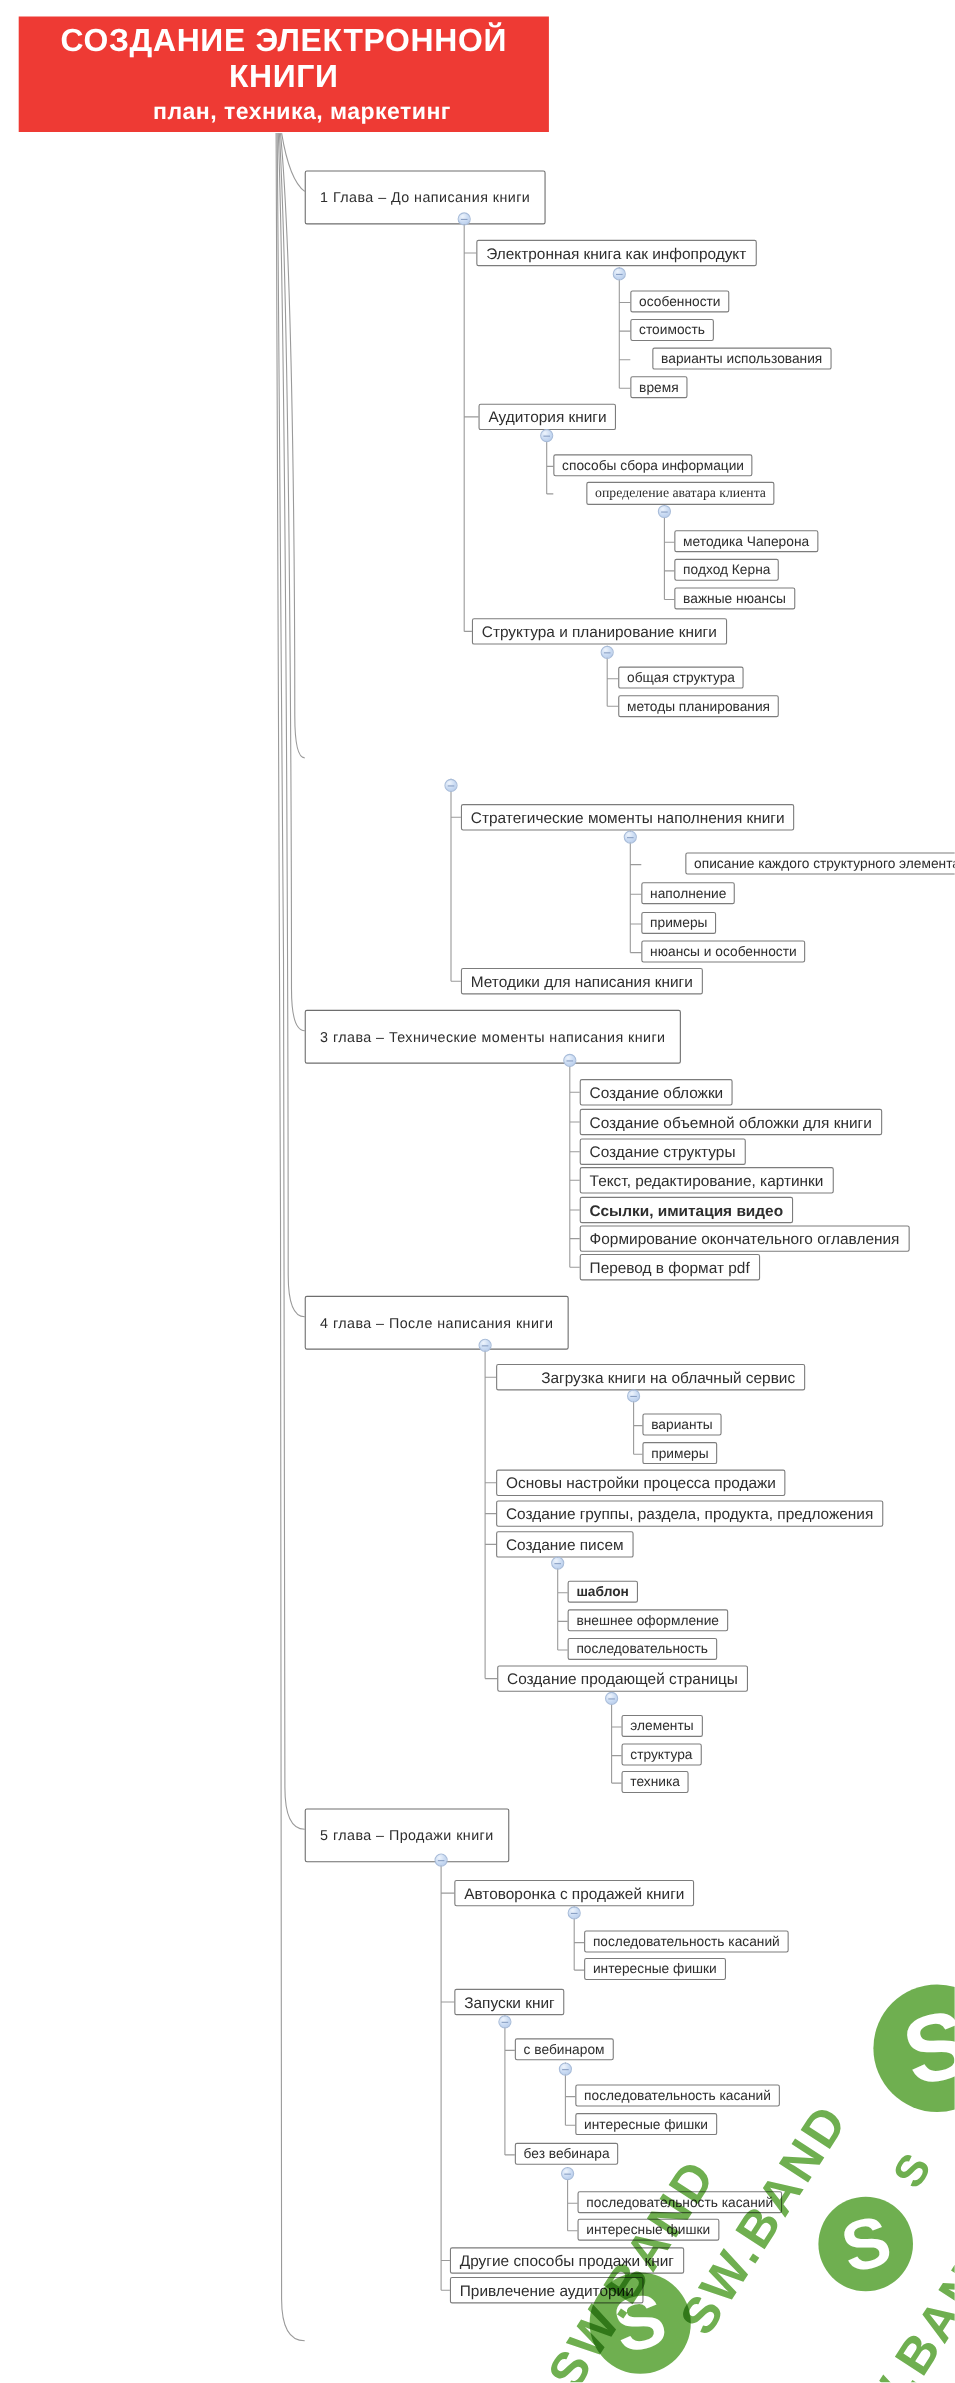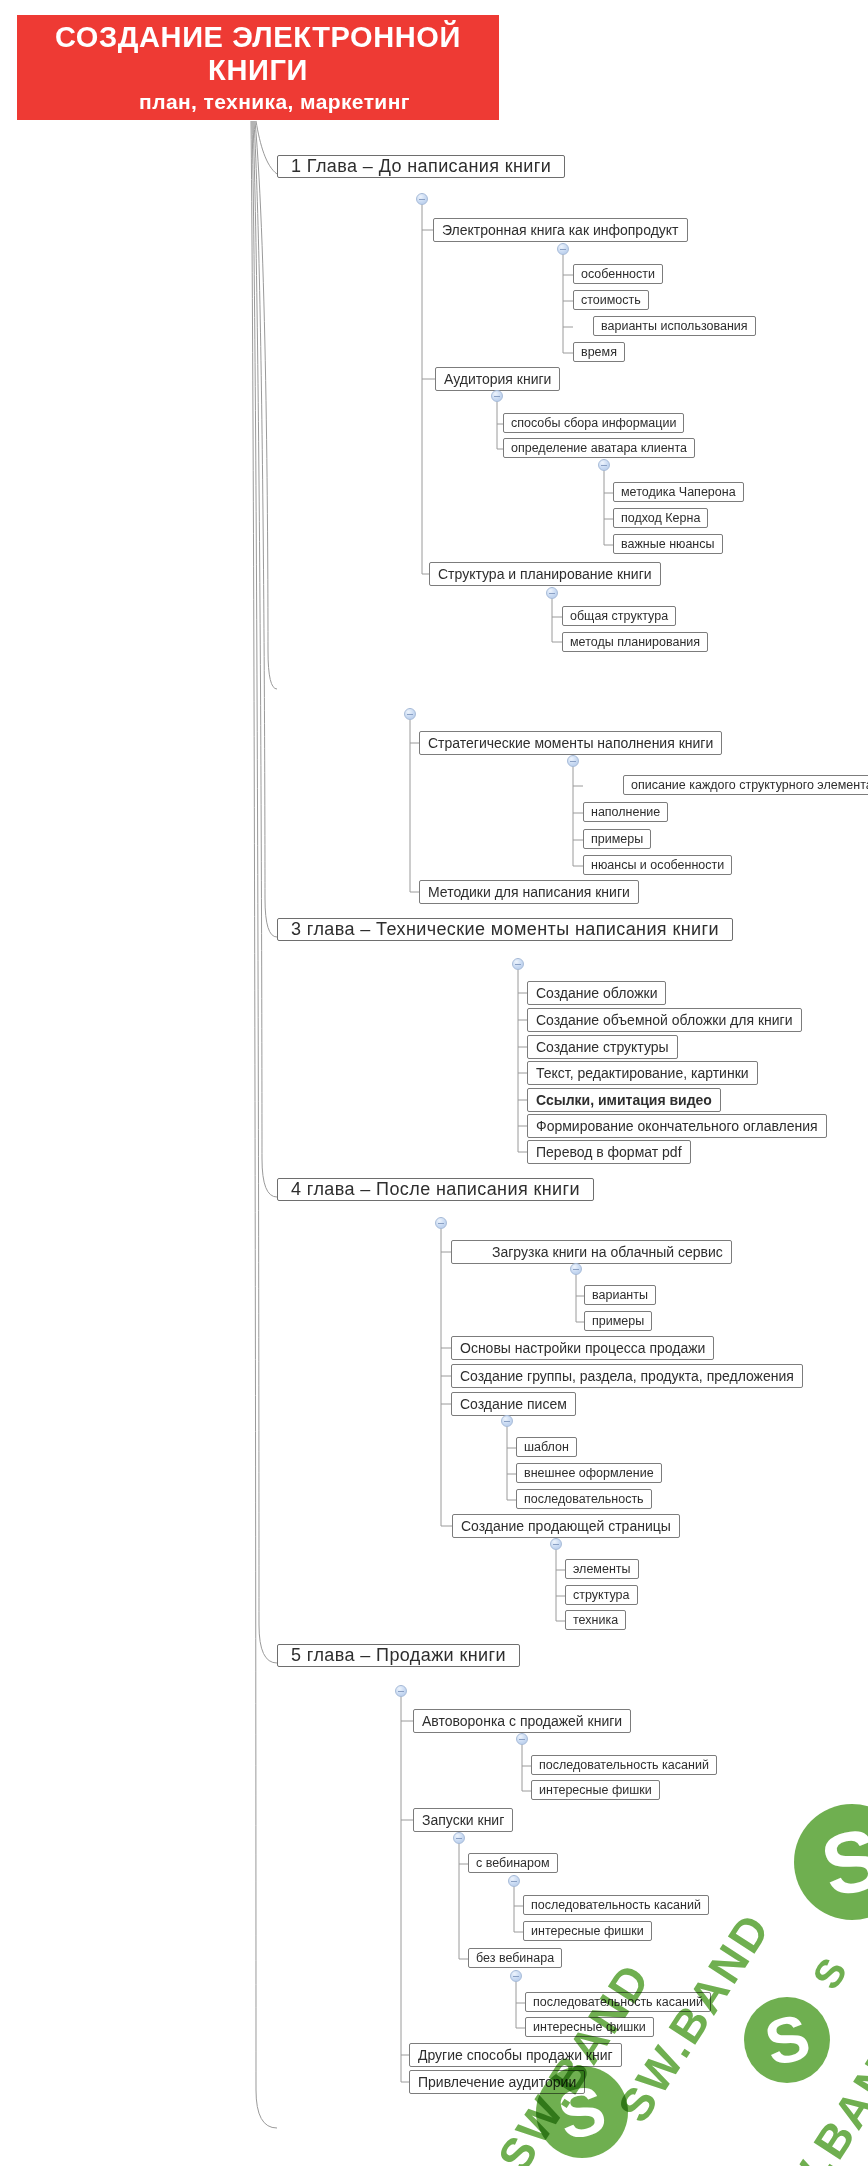--- a/index.html
+++ b/index.html
@@ -5,21 +5,21 @@
   html,body{margin:0;padding:0;background:#fff;}
   .stage{
     position:relative;width:868px;height:2166px;background:#ffffff;overflow:hidden;
     font-family:"Liberation Sans","DejaVu Sans",sans-serif;color:#2e2e2e;
   }
   .connectors{position:absolute;left:0;top:0;z-index:1;}
   .node{
     position:absolute;background:#fff;border:1px solid #7c7c7c;border-radius:2px;
     white-space:nowrap;box-sizing:border-box;z-index:2;color:#2e2e2e;
   }
-  .chapter{font-size:18px;letter-spacing:.4px;padding:0 13px;border-color:#6e6e6e;}
+  .chapter{font-size:13px;letter-spacing:.4px;padding:16px 13px;border-color:#6e6e6e;}
   .topic{font-size:14px;padding:3px 8px;}
   .sub{font-size:12.5px;padding:2px 7px;}
   .root-node{
     position:absolute;left:17px;top:15px;width:482px;height:105px;z-index:2;
     color:#fff;text-align:center;display:flex;flex-direction:column;justify-content:center;gap:3px;
   }
   .root-line1{font-size:29px;font-weight:bold;letter-spacing:.6px;}
   .root-line2{font-size:21px;font-weight:bold;letter-spacing:.4px;margin-left:33px;}
   .collapse{
     position:absolute;width:12px;height:12px;border-radius:50%;box-sizing:border-box;z-index:3;
@@ -83,21 +83,21 @@
   </div>
 
   <div class="node chapter" style="left:277px;top:155px;">1 Глава – До написания книги</div>
   <div class="node topic" style="left:433px;top:218px;">Электронная книга как инфопродукт</div>
   <div class="node sub" style="left:573px;top:264px;">особенности</div>
   <div class="node sub" style="left:573px;top:290px;">стоимость</div>
   <div class="node sub" style="left:573px;top:316px;margin-left:20px;">варианты использования</div>
   <div class="node sub" style="left:573px;top:342px;">время</div>
   <div class="node topic" style="left:435px;top:367px;">Аудитория книги</div>
   <div class="node sub" style="left:503px;top:413px;text-align:center;">способы сбора информации</div>
-  <div class="node sub" style="left:503px;top:438px;">определение аватара клиента</div>
+  <div class="node sub" style="left:533px;top:438px;font-family:Liberation Serif, serif;">определение аватара клиента</div>
   <div class="node sub" style="left:613px;top:482px;">методика Чаперона</div>
   <div class="node sub" style="left:613px;top:508px;">подход Керна</div>
   <div class="node sub" style="left:613px;top:534px;">важные нюансы</div>
   <div class="node topic" style="left:429px;top:562px;">Структура и планирование книги</div>
   <div class="node sub" style="left:562px;top:606px;">общая структура</div>
   <div class="node sub" style="left:562px;top:632px;">методы планирования</div>
 
   <div class="node topic" style="left:419px;top:731px;">Стратегические моменты наполнения книги</div>
   <div class="node sub" style="left:583px;top:775px;margin-left:40px;">описание каждого структурного элемента</div>
   <div class="node sub" style="left:583px;top:802px;">наполнение</div>
@@ -114,21 +114,21 @@
   <div class="node topic" style="left:527px;top:1114px;">Формирование окончательного оглавления</div>
   <div class="node topic" style="left:527px;top:1140px;">Перевод в формат pdf</div>
 
   <div class="node chapter" style="left:277px;top:1178px;">4 глава – После написания книги</div>
   <div class="node topic" style="left:451px;top:1240px;padding-left:40px;">Загрузка книги на облачный сервис</div>
   <div class="node sub" style="left:584px;top:1285px;">варианты</div>
   <div class="node sub" style="left:584px;top:1311px;">примеры</div>
   <div class="node topic" style="left:451px;top:1336px;">Основы настройки процесса продажи</div>
   <div class="node topic" style="left:451px;top:1364px;">Создание группы, раздела, продукта, предложения</div>
   <div class="node topic" style="left:451px;top:1392px;">Создание писем</div>
-  <div class="node sub" style="left:516px;top:1437px;">шаблон</div>
+  <div class="node sub" style="left:516px;top:1437px;font-weight:bold;">шаблон</div>
   <div class="node sub" style="left:516px;top:1463px;">внешнее оформление</div>
   <div class="node sub" style="left:516px;top:1489px;">последовательность</div>
   <div class="node topic" style="left:452px;top:1514px;">Создание продающей страницы</div>
   <div class="node sub" style="left:565px;top:1559px;">элементы</div>
   <div class="node sub" style="left:565px;top:1585px;">структура</div>
   <div class="node sub" style="left:565px;top:1610px;">техника</div>
 
   <div class="node chapter" style="left:277px;top:1644px;">5 глава – Продажи книги</div>
   <div class="node topic" style="left:413px;top:1709px;">Автоворонка с продажей книги</div>
   <div class="node sub" style="left:531px;top:1755px;">последовательность касаний</div>

